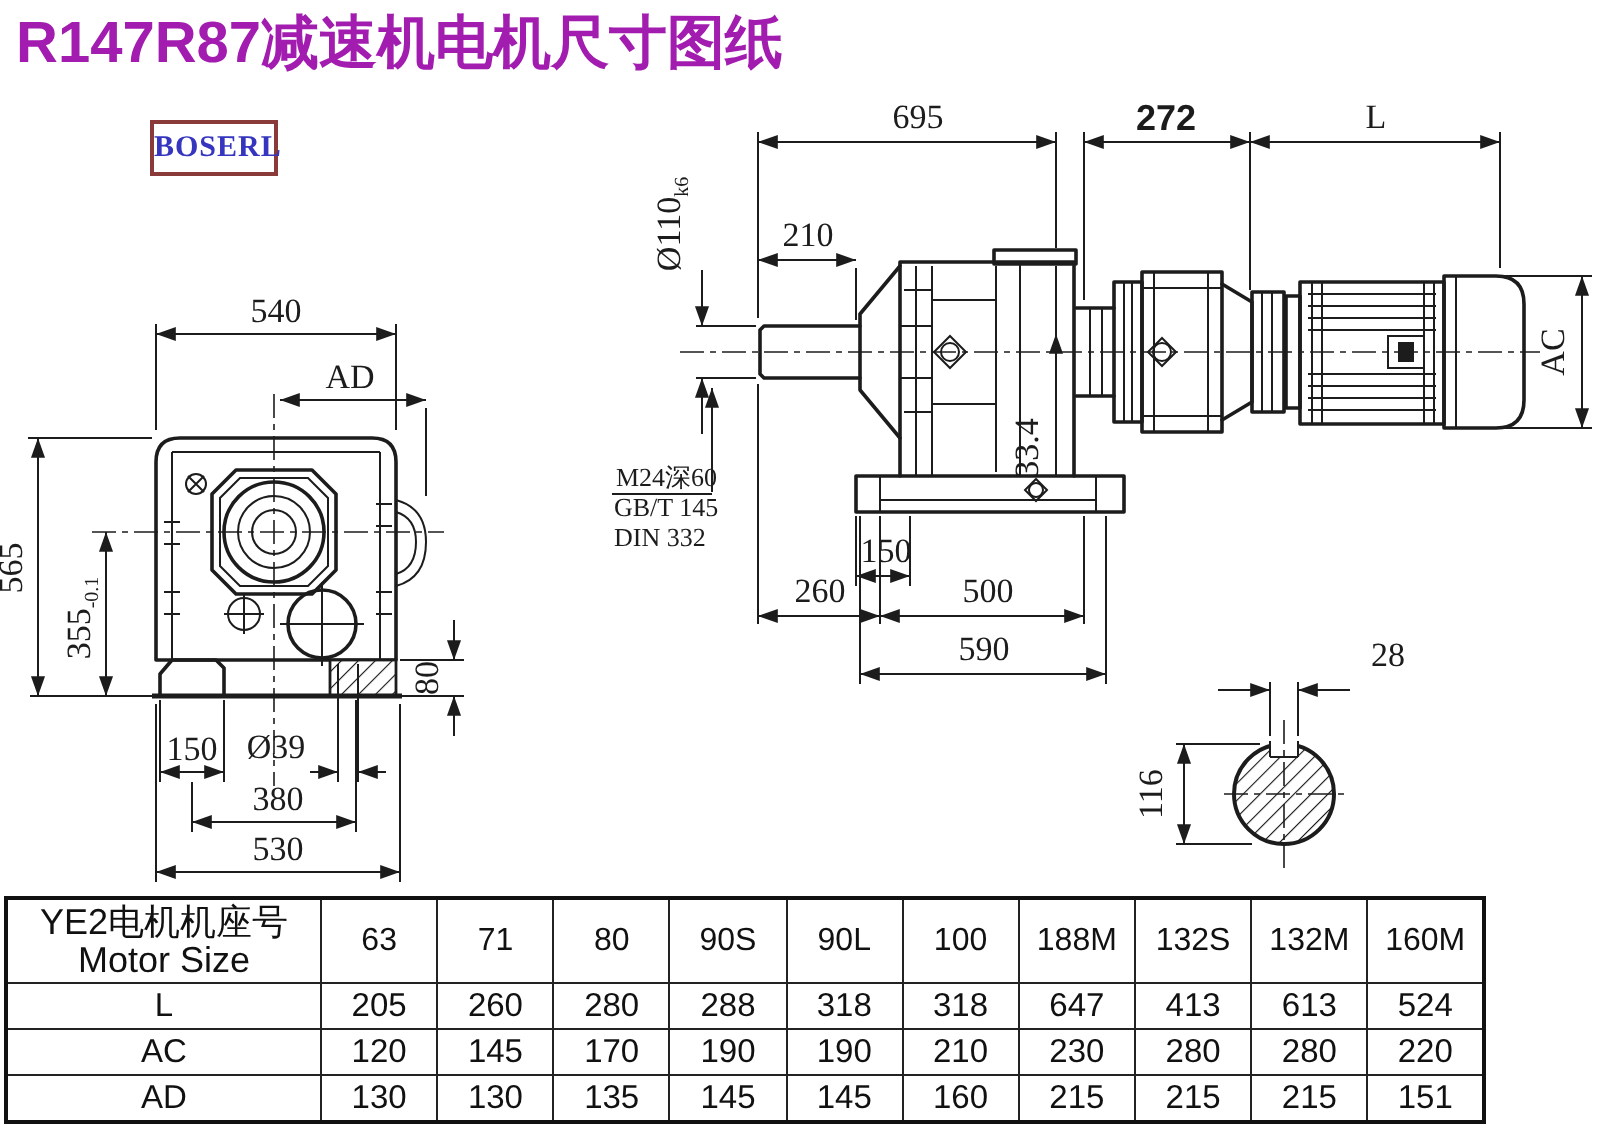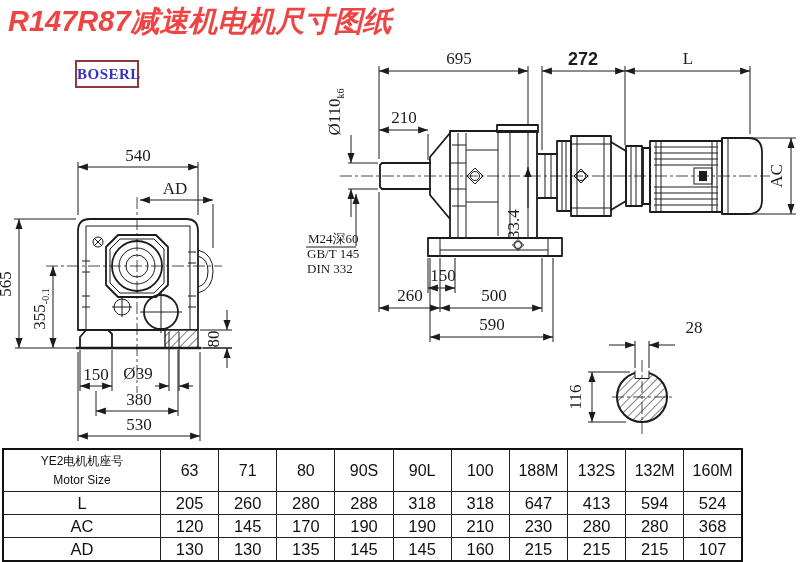--- a/index.html
+++ b/index.html
@@ -1,40 +1,40 @@
 <!DOCTYPE html>
 <html><head>
 <meta charset="utf-8">
 <style>
   html,body{margin:0;padding:0;background:#fff;}
   #stage{position:relative;width:800px;height:562px;background:#ffffff;overflow:hidden;
          font-family:"Liberation Sans",sans-serif;}
   #page-title{position:absolute;left:8px;top:2px;font-family:"Liberation Sans",sans-serif;
-         font-weight:800;font-size:29px;color:#ef4444;white-space:nowrap;font-style:italic;}
+         font-weight:800;font-size:29px;color:#a21caf;white-space:nowrap;}
   #brand-logo{position:absolute;left:75px;top:60px;width:60px;height:24px;border:2px solid #8b3a3a;
          color:#3535c0;font-family:"Liberation Serif",serif;font-weight:bold;font-size:15px;
          text-align:right;line-height:24px;letter-spacing:.5px;background:#fff;}
   svg{position:absolute;left:0;top:0;}
   svg text{fill:#1c1c1c;font-family:"Liberation Serif",serif;font-size:17px;text-anchor:middle;}
   svg text.sm{font-size:13px;text-anchor:start;}
   svg text.b272{font-family:"Liberation Sans",sans-serif;font-weight:bold;font-size:18px;}
   svg tspan.sub{font-size:10px;}
   .o{fill:none;stroke:#1c1c1c;stroke-width:1.8;stroke-linejoin:round;stroke-linecap:round;}
   .i{fill:none;stroke:#1c1c1c;stroke-width:1;}
   .d{fill:none;stroke:#1c1c1c;stroke-width:1;}
   .cl{fill:none;stroke:#1c1c1c;stroke-width:.8;stroke-dasharray:12 3 3 3;}
   .thick{fill:none;stroke:#1c1c1c;stroke-width:2.6;}
   #size-table{position:absolute;left:2px;top:448px;width:741px;border-collapse:collapse;
          table-layout:fixed;border:2.5px solid #111;}
   #size-table td{border:1.5px solid #222;text-align:center;vertical-align:middle;
          font-family:"Liberation Sans",sans-serif;font-size:16.5px;color:#111;
          height:22px;padding:0;overflow:hidden;}
   #size-table td.c0{width:156px;}
   #size-table tr.hdr td{height:41px;font-size:16px;}
-  #size-table td.c0 div{line-height:19px;font-size:12px;}
+  #size-table td.c0 div{line-height:19px;font-size:18px;}
 </style>
 </head>
 <body>
 
 <div id="stage">
 
   <svg width="800" height="562" viewBox="0 0 800 562">
     <defs>
       <marker id="arr" viewBox="0 0 10 8" markerWidth="11" markerHeight="9" refX="9.5" refY="4" orient="auto-start-reverse" markerUnits="userSpaceOnUse">
         <path d="M0.5,0.8 L9.5,4 L0.5,7.2 Z" fill="#1c1c1c"></path>
@@ -220,44 +220,44 @@
         <tr>
           <td class="c0">L</td>
           <td>205</td>
           <td>260</td>
           <td>280</td>
           <td>288</td>
           <td>318</td>
           <td>318</td>
           <td>647</td>
           <td>413</td>
-          <td>594</td>
+          <td>613</td>
           <td>524</td>
         </tr>
         <tr>
           <td class="c0">AC</td>
           <td>120</td>
           <td>145</td>
           <td>170</td>
           <td>190</td>
           <td>190</td>
           <td>210</td>
           <td>230</td>
           <td>280</td>
           <td>280</td>
-          <td>368</td>
+          <td>220</td>
         </tr>
         <tr>
           <td class="c0">AD</td>
           <td>130</td>
           <td>130</td>
           <td>135</td>
           <td>145</td>
           <td>145</td>
           <td>160</td>
           <td>215</td>
           <td>215</td>
           <td>215</td>
-          <td>107</td>
+          <td>151</td>
         </tr>
       </tbody>
     </table>
 </div>
 
 </body></html>

